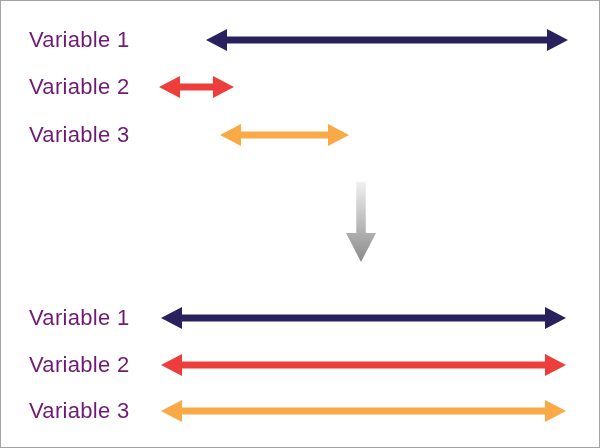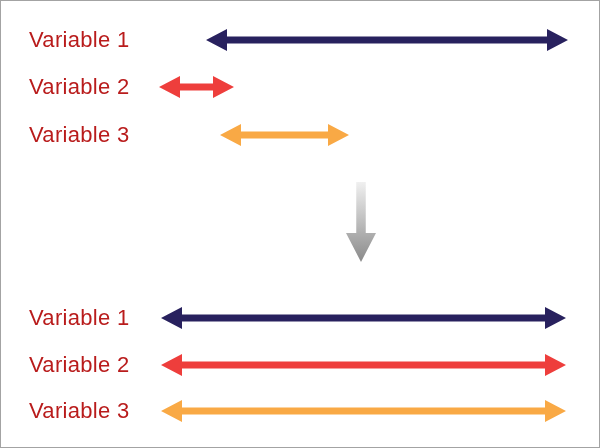--- a/index.html
+++ b/index.html
@@ -17,21 +17,21 @@
     border: 1px solid #a3a3a3;
     overflow: hidden;
   }
   .var-label {
     position: absolute;
     left: 28px;
     height: 26px;
     line-height: 26px;
     font-size: 22px;
     letter-spacing: 0.3px;
-    color: #b91c1c;
+    color: #701a75;
     white-space: nowrap;
   }
   .arrow-slot {
     position: absolute;
     height: 24px;
   }
   .arrow-slot svg { display: block; }
   .down-arrow-slot { position: absolute; }
   .down-arrow-slot svg { display: block; }
 </style>

